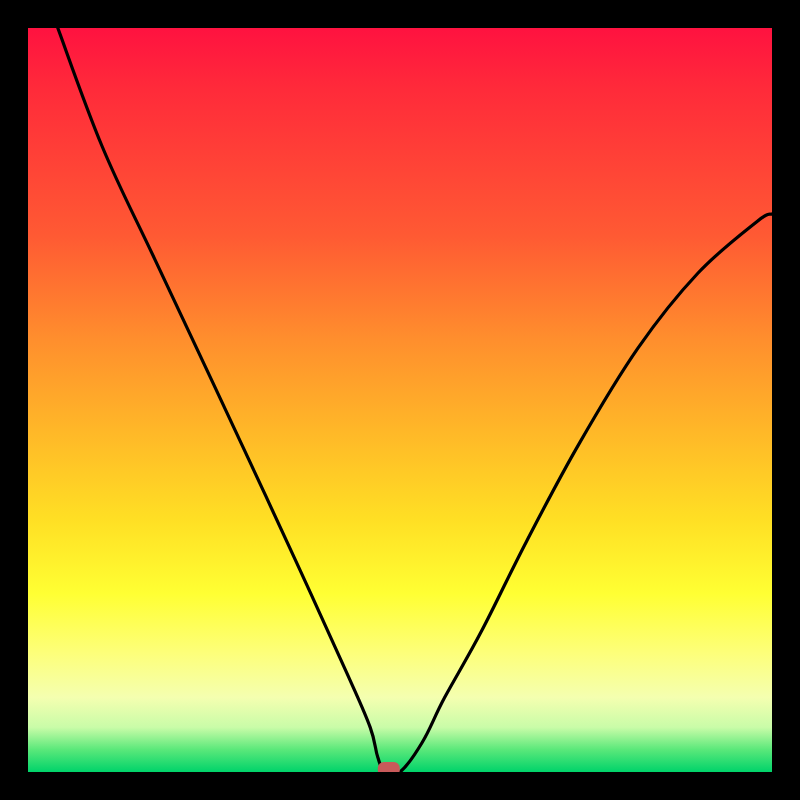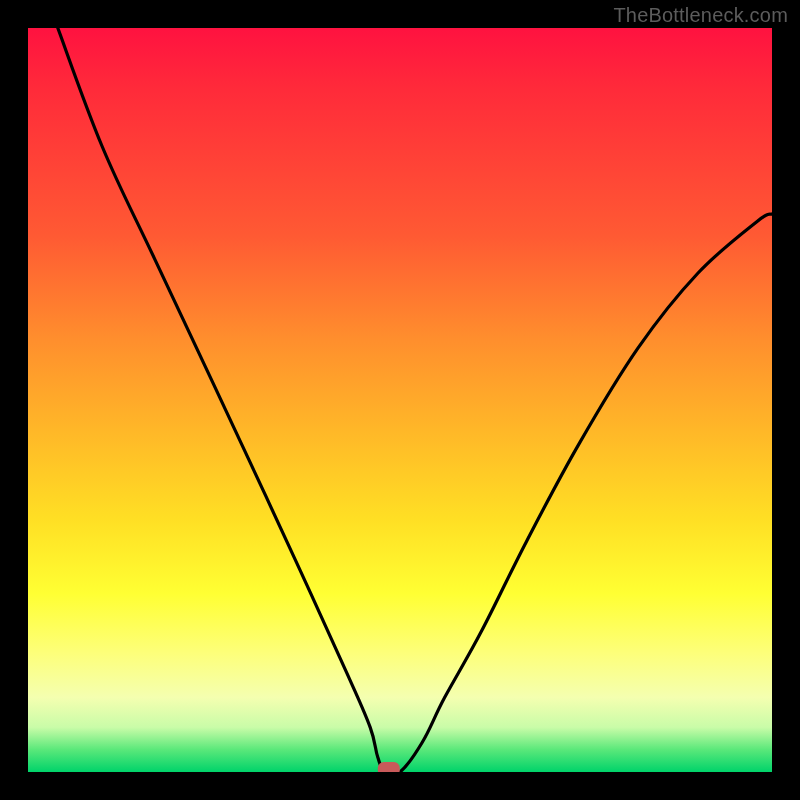--- a/index.html
+++ b/index.html
@@ -58,21 +58,20 @@
     font-weight: 500;
     letter-spacing: 0.2px;
     user-select: none;
   }
 </style>
 </head>
 <body>
 
 <div class="frame">
 
-  <div class="watermark">TheBottleneck.com</div>
 
   <div class="plot-area">
     <div class="gradient-bg"></div>
 
     <svg class="svg-layer" viewBox="0 0 744 744" preserveAspectRatio="none">
       <path id="curve-path" fill="none" stroke="#000" stroke-width="3.2" stroke-linecap="round" stroke-linejoin="round" d="M 29.8 0.0 C 37.8 21.4, 57.0 77.5, 74.4 119.0 C 91.8 160.6, 106.4 187.8, 126.5 230.6 C 146.6 273.5, 165.9 314.3, 186.0 357.1 C 206.1 400.0, 220.7 431.2, 238.1 468.7 C 255.5 506.2, 268.0 533.3, 282.7 565.4 C 297.5 597.6, 309.2 623.2, 319.9 647.3 C 330.6 671.4, 336.9 684.6, 342.2 699.4 C 347.6 714.1, 347.0 721.1, 349.7 729.1 C 352.4 737.2, 353.1 741.3, 357.1 744.0 C 361.1 746.7, 365.3 749.4, 372.0 744.0 C 378.7 738.6, 386.3 727.6, 394.3 714.2 C 402.4 700.8, 405.9 689.7, 416.6 669.6 C 427.4 649.5, 439.1 630.8, 453.8 602.6 C 468.6 574.5, 481.1 546.8, 498.5 513.4 C 515.9 479.9, 530.5 451.5, 550.6 416.6 C 570.6 381.8, 588.7 350.7, 610.1 319.9 C 631.5 289.1, 648.2 268.3, 669.6 245.5 C 691.0 222.8, 715.7 204.2, 729.1 193.4 C 742.5 182.7, 741.3 187.3, 744.0 186.0"></path>
       <rect id="marker-rect" rx="6" ry="6" width="22" height="14" fill="#c85a5a" x="349.8" y="734.0"></rect>
     </svg>
   </div>
 

